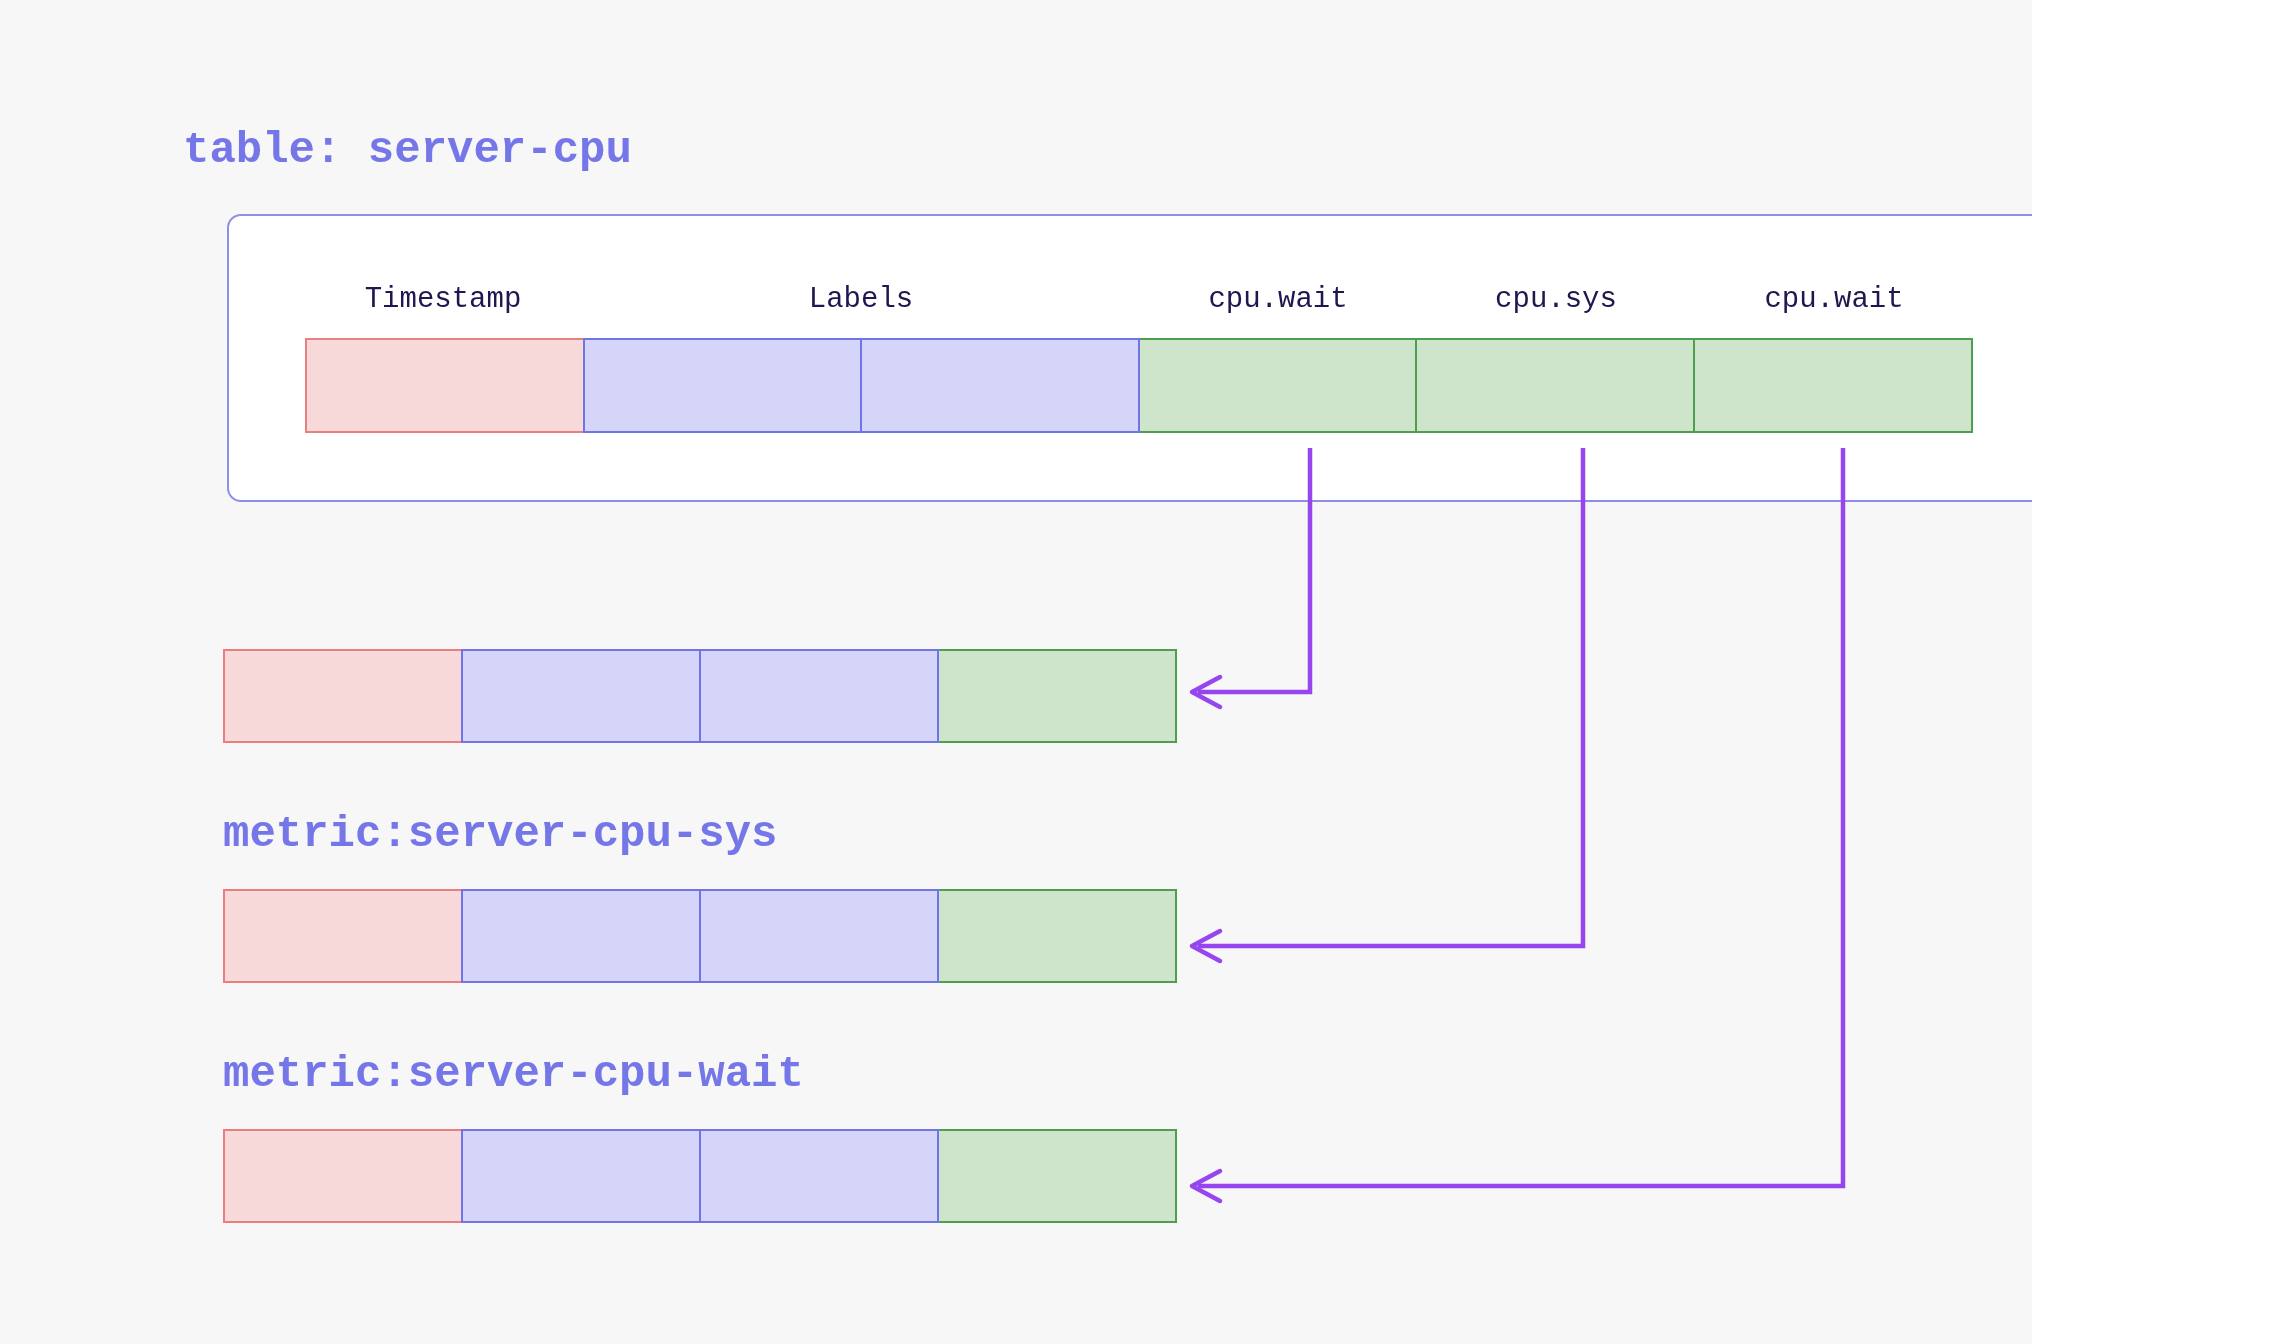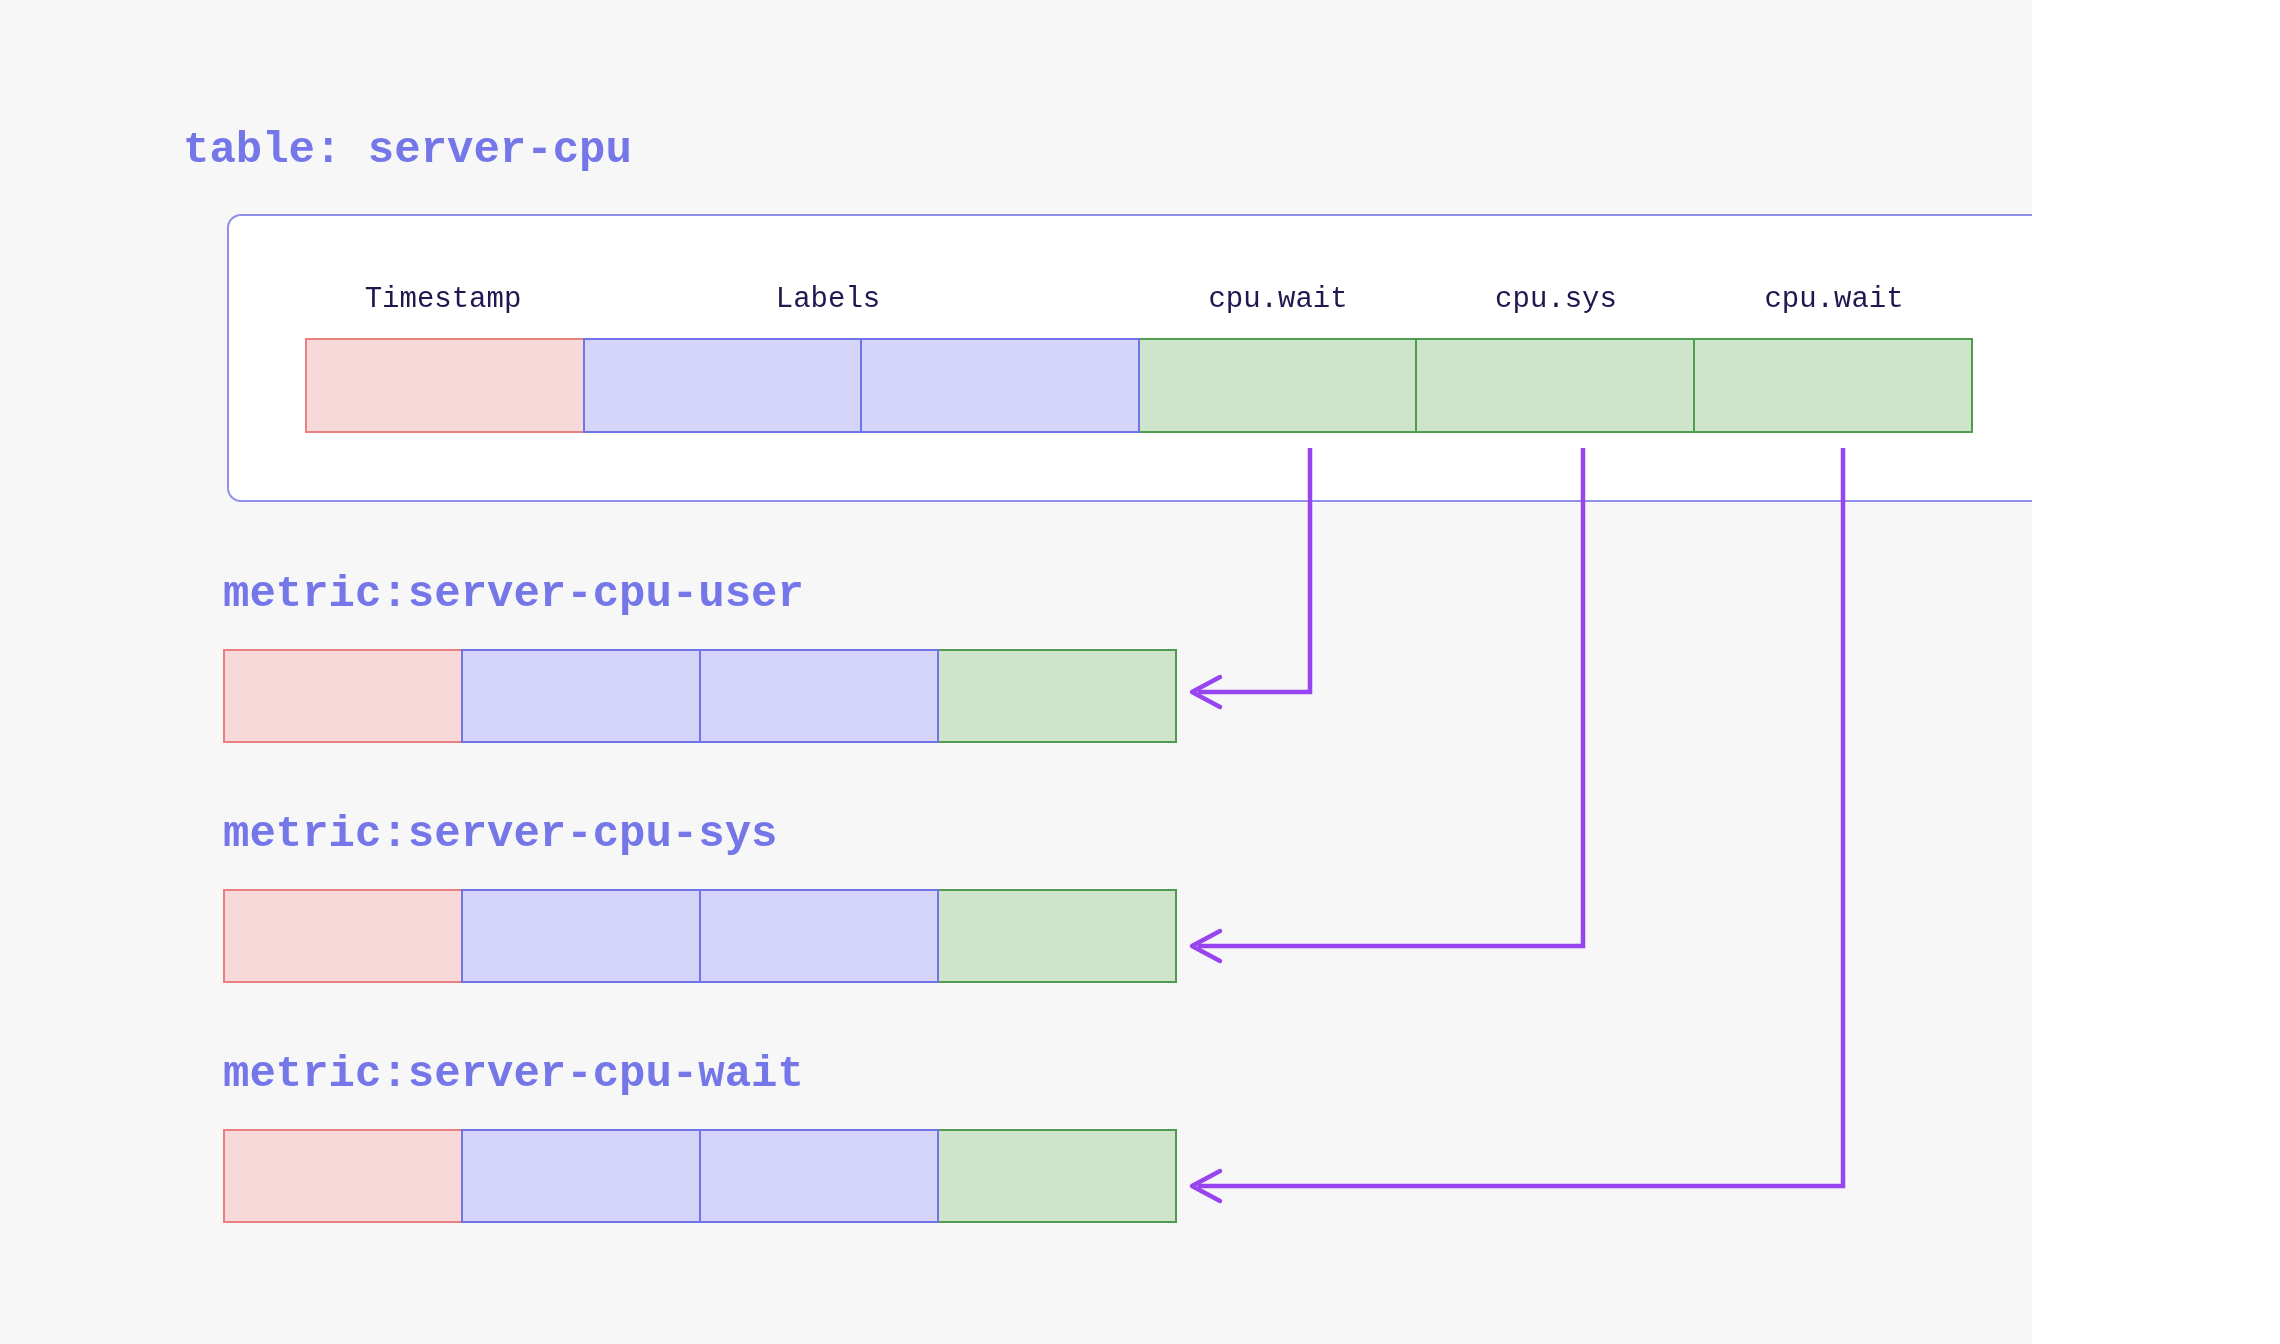--- a/index.html
+++ b/index.html
@@ -72,35 +72,34 @@
 </head>
 <body>
 
 <div class="page">
 
   <div class="diagram-title">table: server-cpu</div>
 
   <div class="table-box"></div>
 
   <span class="col-label" style="left:443px">Timestamp</span>
-  <span class="col-label" style="left:828px">Labels</span>
+  <span class="col-label" style="left:861px">Labels</span>
   <span class="col-label" style="left:1278px">cpu.wait</span>
   <span class="col-label" style="left:1556px">cpu.sys</span>
   <span class="col-label" style="left:1834px">cpu.wait</span>
 
   <div class="cells-row table-cells">
       <div class="cell timestamp"></div>
       <div class="cell label"></div>
       <div class="cell label"></div>
       <div class="cell value"></div>
       <div class="cell value"></div>
       <div class="cell value"></div>
     </div>
 
-  <div class="metric-title m0">metric:server-cpu-user</div>
   <div class="cells-row metric-cells m0">
       <div class="cell timestamp"></div>
       <div class="cell label"></div>
       <div class="cell label"></div>
       <div class="cell value"></div>
     </div>
 
   <div class="metric-title m1">metric:server-cpu-sys</div>
   <div class="cells-row metric-cells m1">
       <div class="cell timestamp"></div>

